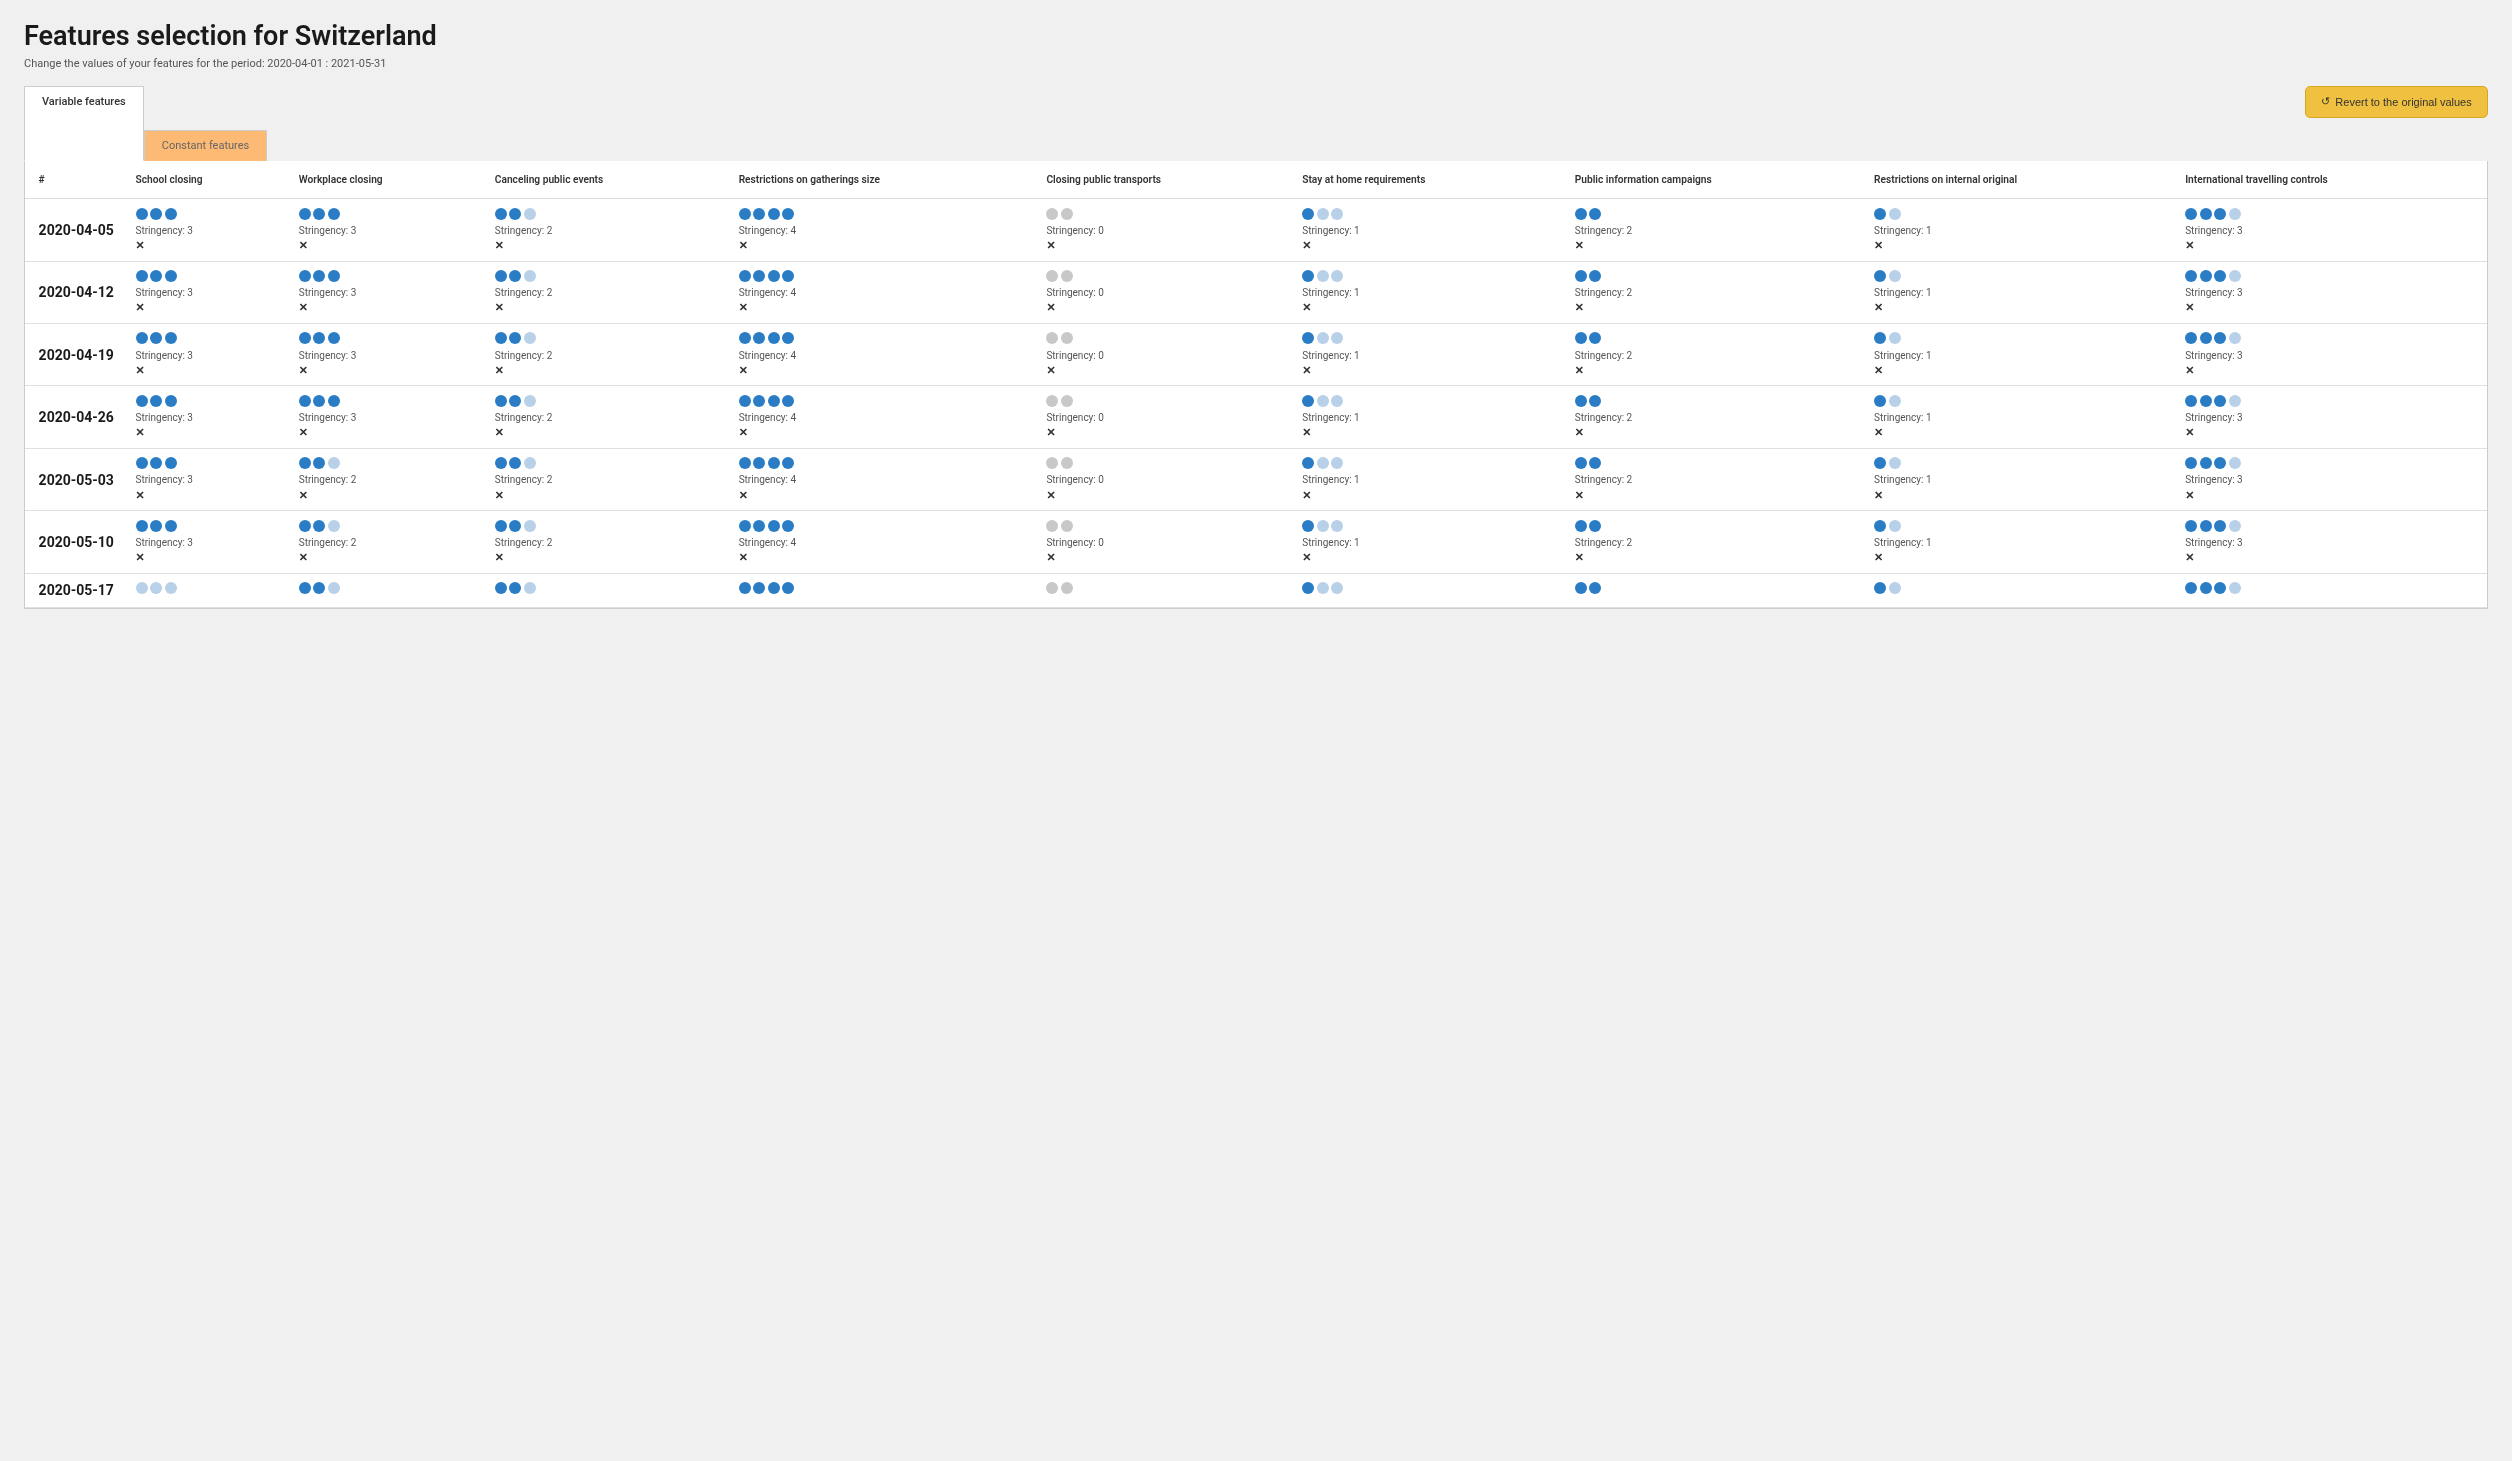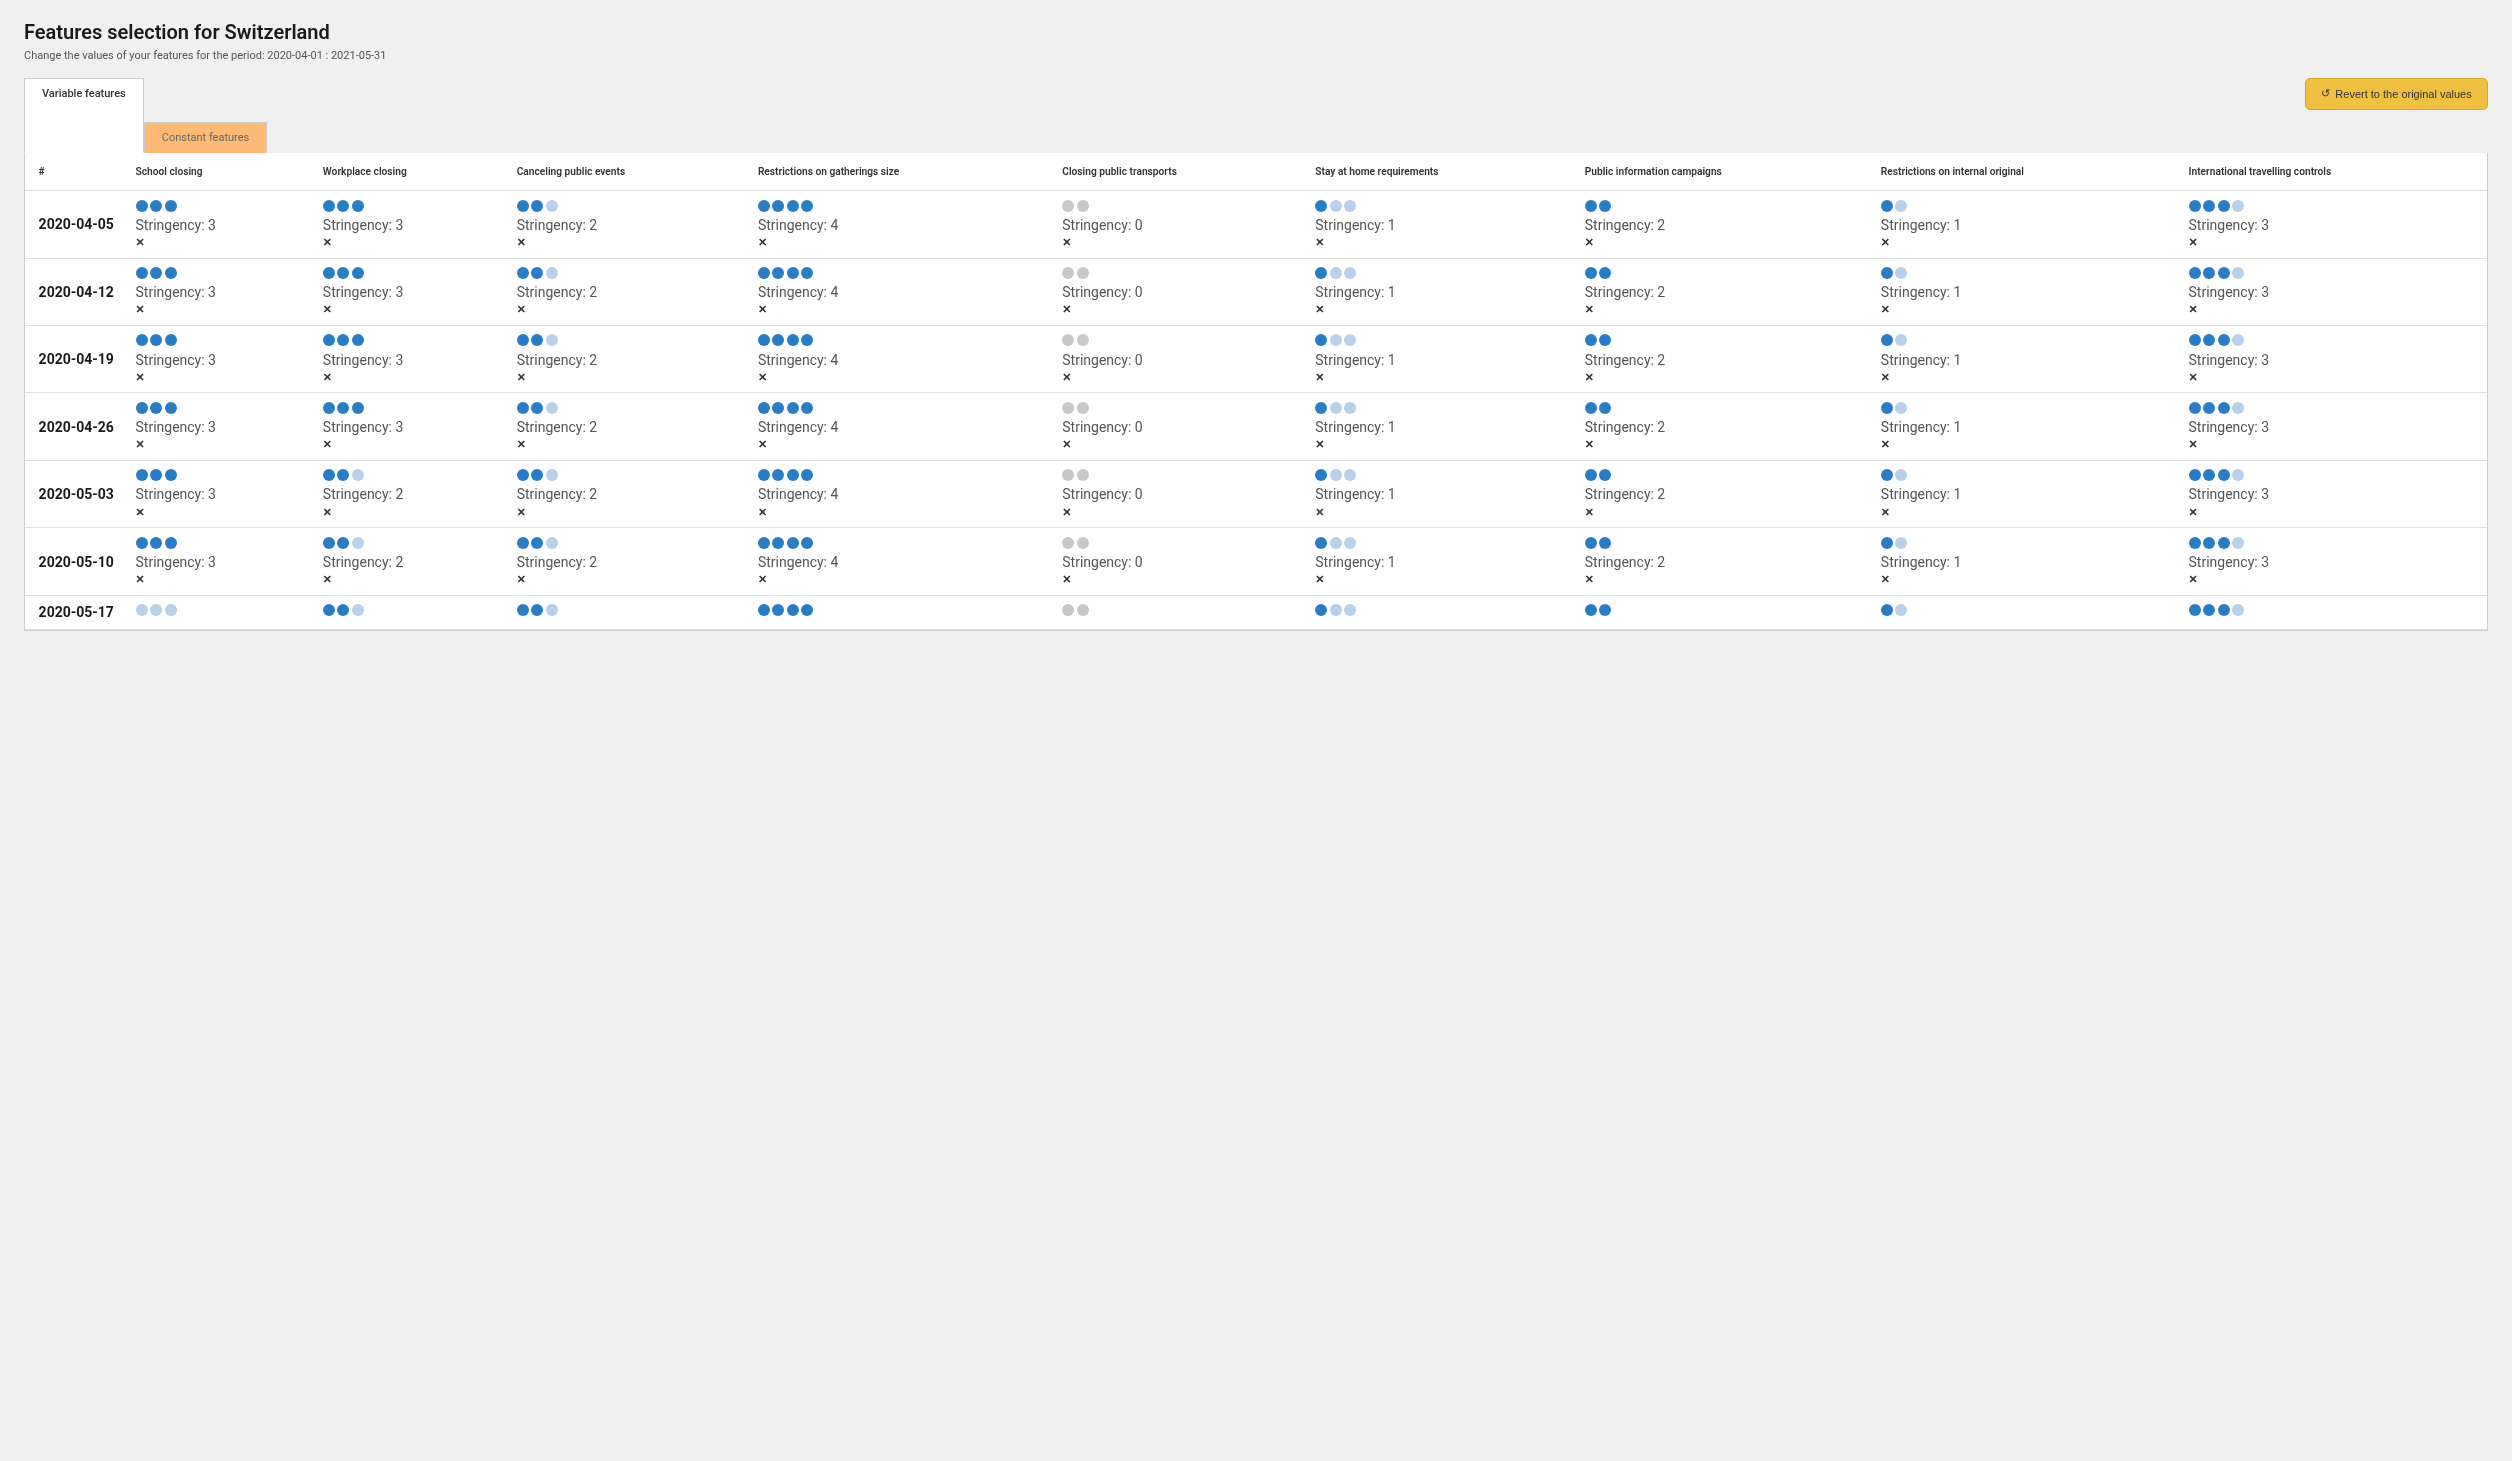--- a/index.html
+++ b/index.html
@@ -8,21 +8,21 @@
       background: #f0f0f0;
       color: #333;
       font-size: 12px;
     }
     .page-container {
       background: #f0f0f0;
       min-height: 100vh;
       padding: 20.4px 24px;
     }
     .page-title {
-      font-size: 20px;
+      font-size: 27px;
       font-weight: 600;
       color: #1a1a1a;
       margin-bottom: 5.1px;
     }
     .page-subtitle {
       font-size: 11px;
       color: #555;
       margin-bottom: 15.3px;
     }
     .header-row {
@@ -122,21 +122,21 @@
     .dot {
       width: 12px;
       height: 12px;
       border-radius: 50%;
       display: inline-block;
     }
     .dot-filled { background: #2a7dc4; }
     .dot-light { background: #b8d0e8; }
     .dot-gray { background: #c8c8c8; }
     .stringency-label {
-      font-size: 14px;
+      font-size: 10px;
       color: #555;
     }
     .x-mark {
       font-size: 11px;
       color: #333;
       font-weight: bold;
       cursor: pointer;
     }
   </style>
 </head>

